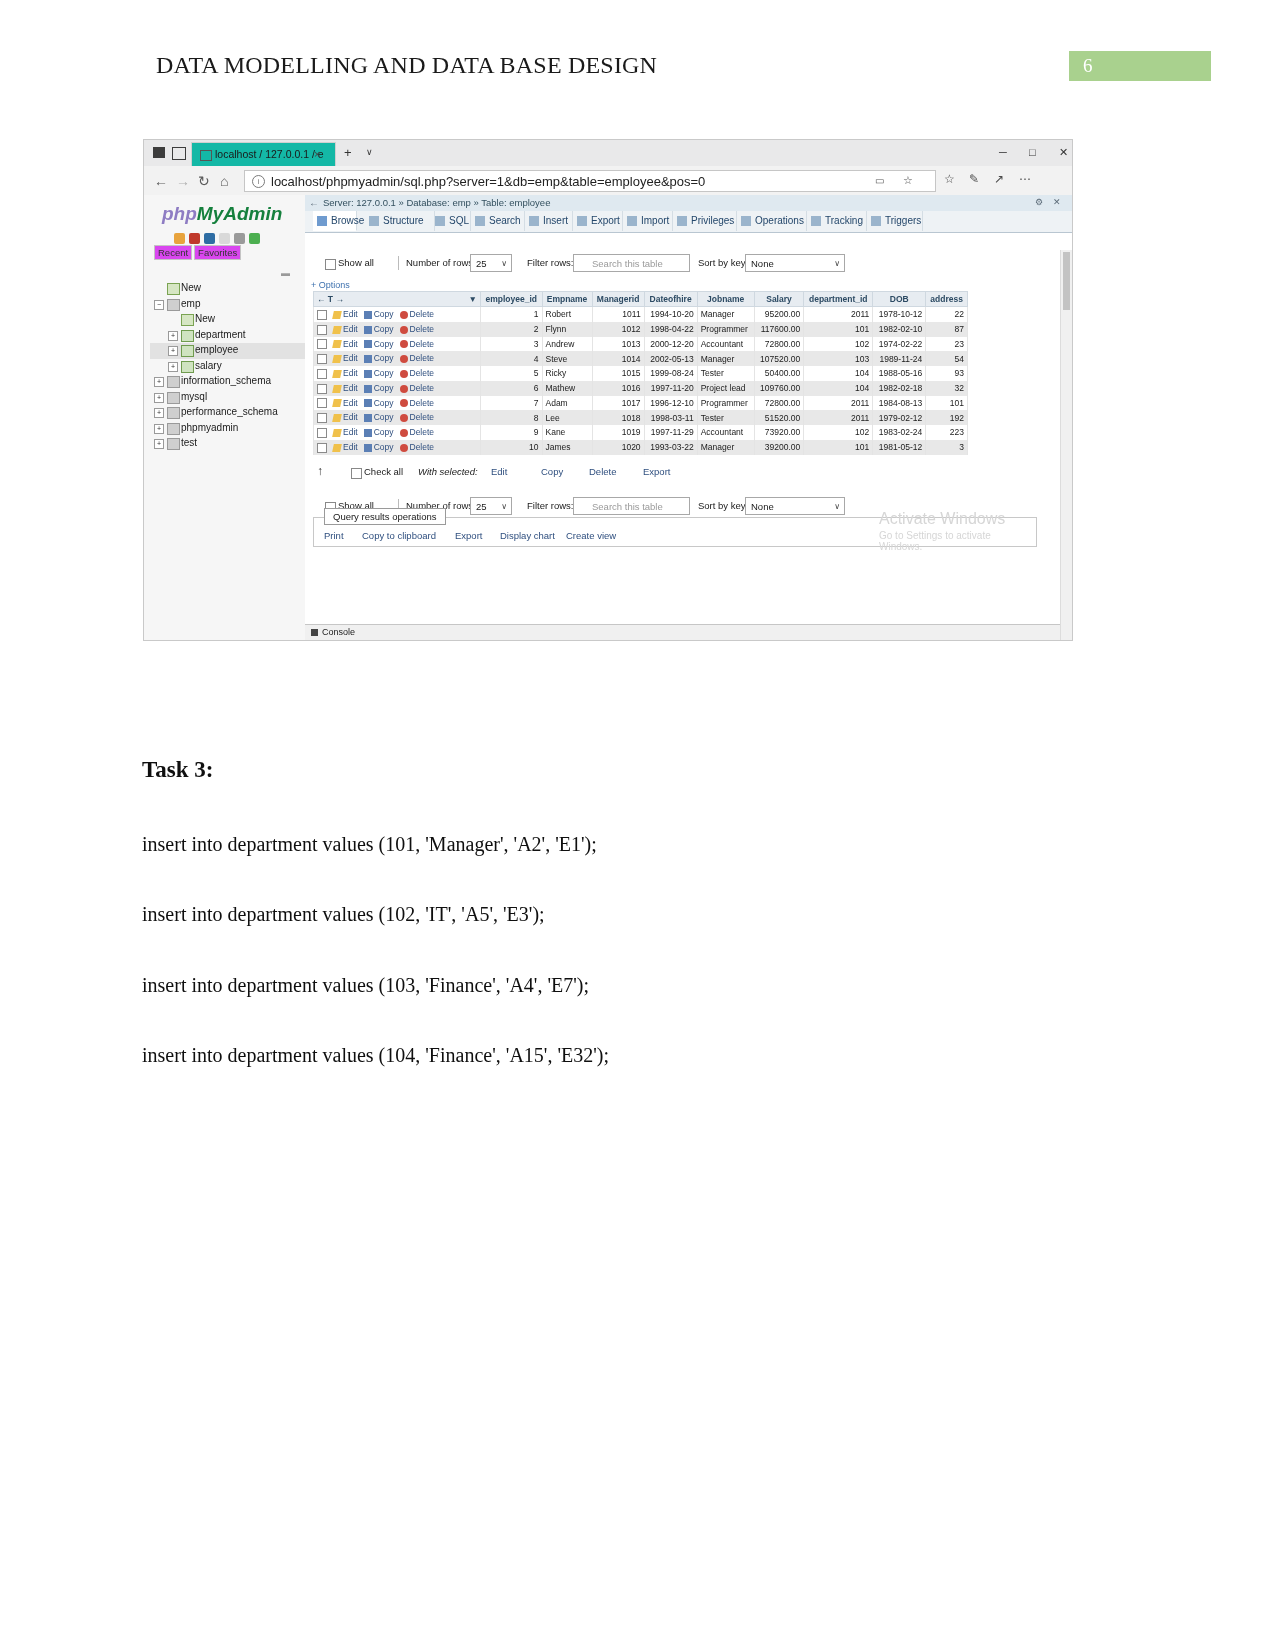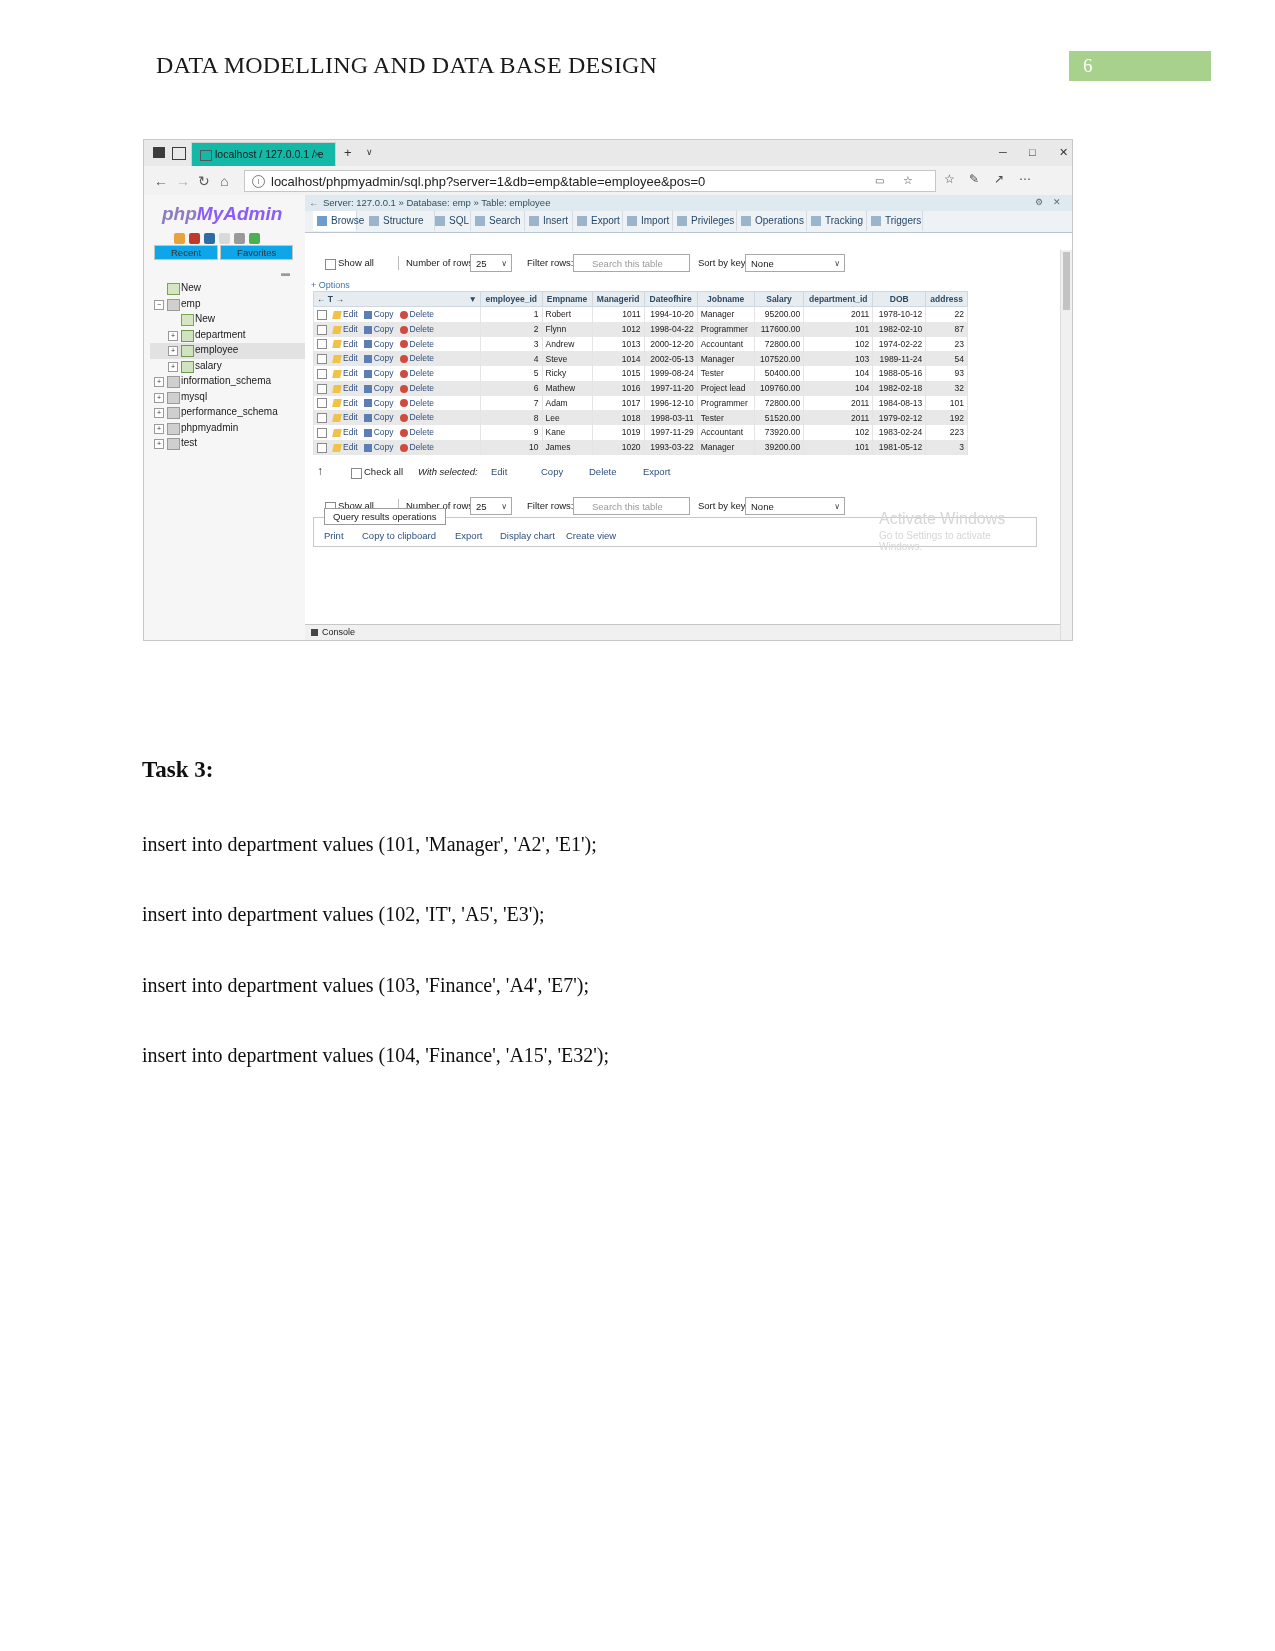--- a/index.html
+++ b/index.html
@@ -76,33 +76,33 @@
   
   .pma { position:absolute; left:0; top:55px; width:928px; height:445px; background:#ffffff; }
 
   
   .pma-nav { position:absolute; left:0; top:0; width:161px; height:445px; background:#f6f6f6; border-right:1px solid #d6d6d6; }
   .pma-logo {
     position:absolute; left:18px; top:8px; font-size:19px; font-style:italic;
     font-weight:bold; white-space:nowrap;
   }
   .pma-logo .p1 { color:#8e7cc3; }
-  .pma-logo .p2 { color:#8b5cf6; }
+  .pma-logo .p2 { color:#15803d; }
   .pma-icons { position:absolute; left:30px; top:34px; }
   .pma-icons i {
     display:inline-block; width:11px; height:11px; margin-right:4px;
     border-radius:2px; vertical-align:middle;
   }
   .pi1 { background:#e8a33d; } .pi2 { background:#c0392b; }
   .pi3 { background:#2e6da4; } .pi4 { background:#d9d9d9; }
   .pi5 { background:#9a9a9a; } .pi6 { background:#4caf50; }
   .pma-recent {
     position:absolute; left:10px; top:52px; font-size:9.5px; color:#333;
   }
-  .pma-recent span { border:1px solid #c4c4c4; padding:1px 16px; background:#0ea5e9; margin-right:2px; }
+  .pma-recent span { border:1px solid #c4c4c4; padding:1px 3px; background:#d946ef; margin-right:2px; }
   .pma-dots { position:absolute; left:137px; top:73px; font-size:9px; color:#9a9a9a; letter-spacing:1px; }
 
   .tree { position:absolute; left:6px; top:86px; width:155px; font-size:10px; color:#1a1a1a; }
   .tnode { position:relative; height:15.5px; white-space:nowrap; }
   .tnode.sel { background:#e2e2e2; }
   .tnode .tbox {
     position:absolute; top:3px; width:8px; height:8px;
     border:1px solid #9a9a9a; background:#fff; font-size:7px;
     line-height:7px; text-align:center; color:#333;
   }

